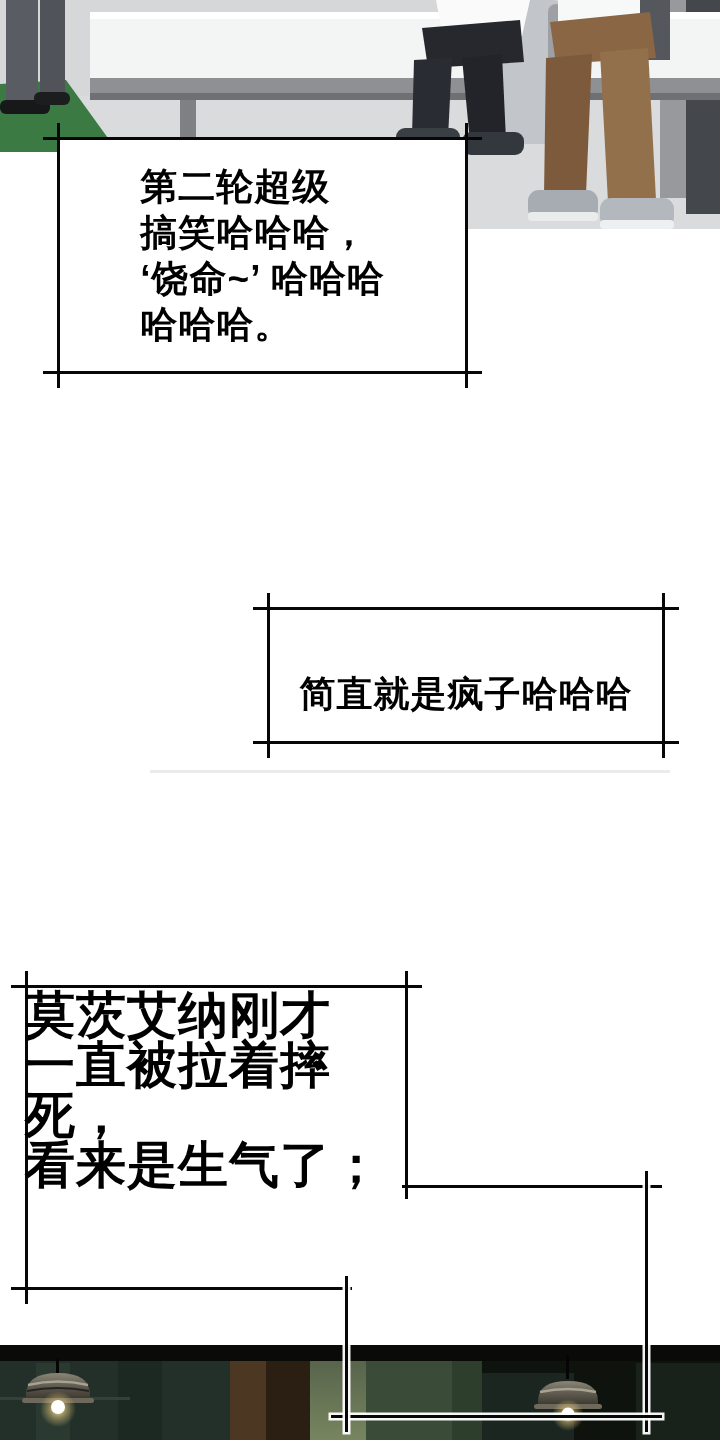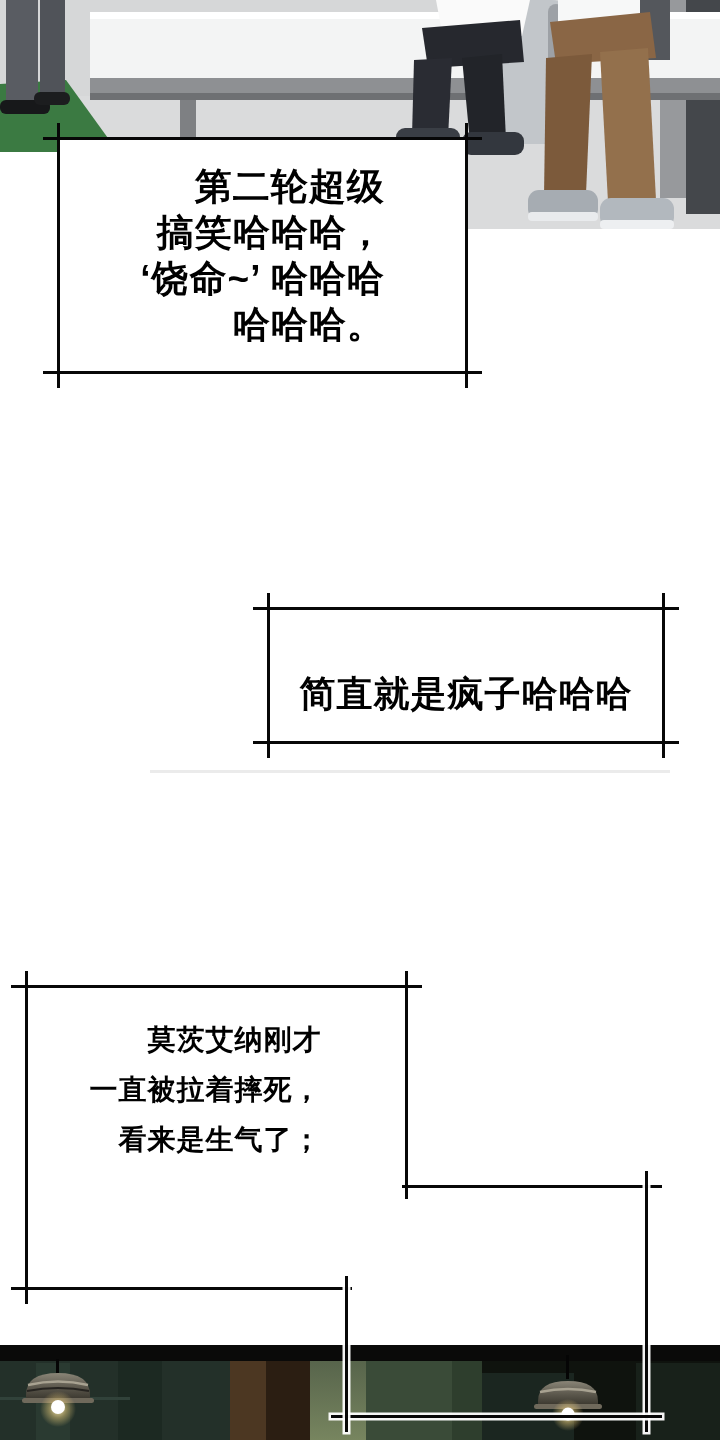--- a/index.html
+++ b/index.html
@@ -20,21 +20,21 @@
   }
   
   .cap-fill{position:absolute;background:#ffffff;z-index:2;}
   .seg{position:absolute;background:#070707;z-index:3;}
   .seg.h{height:3px;}
   .seg.v{width:3px;}
   .seg.halo{box-shadow:0 0 0 2.5px rgba(255,255,255,0.95);}
   .cap-text{
     position:absolute;z-index:4;
     display:flex;align-items:center;justify-content:center;
-    text-align:right;color:#000;font-weight:700;
+    text-align:left;color:#000;font-weight:700;
     white-space:pre-line;letter-spacing:1px;
   }
   
   .b1-fill{left:57px;top:137px;width:411px;height:237px;}
   .b1-top{left:43px;top:137px;width:439px;}
   .b1-bottom{left:43px;top:371px;width:439px;}
   .b1-left{left:57px;top:123px;height:265px;}
   .b1-right{left:465px;top:123px;height:265px;}
   .t1{left:57px;top:137px;width:411px;height:237px;font-size:37px;line-height:46px;}
   
@@ -43,21 +43,21 @@
   .b2-bottom{left:253px;top:741px;width:426px;}
   .b2-left{left:267px;top:593px;height:165px;}
   .b2-right{left:662px;top:593px;height:165px;}
   .t2{left:267px;top:607px;width:398px;height:174px;font-size:36px;line-height:44px;}
   
   .b3-fill{left:25px;top:985px;width:383px;height:305px;}
   .b3-top{left:11px;top:985px;width:411px;}
   .b3-left{left:25px;top:971px;height:333px;}
   .b3-right{left:405px;top:971px;height:228px;}
   .b3-bottom{left:11px;top:1287px;width:341px;}
-  .t3{left:25px;top:985px;width:361px;height:305px;padding-bottom:96px;box-sizing:border-box;font-size:28px;line-height:50px;}
+  .t3{left:25px;top:985px;width:361px;height:305px;padding-bottom:96px;box-sizing:border-box;font-size:50px;line-height:50px;}
   
   .b4-fill{left:345px;top:1185px;width:303px;height:160px;}
   .b4-top{left:402px;top:1185px;width:260px;}
   .b4-right{left:645px;top:1171px;height:261px;}
   .b4-bottom{left:331px;top:1415px;width:331px;}
   .b4-left{left:345px;top:1276px;height:156px;}
   .t4{left:345px;top:1185px;width:303px;height:160px;padding-top:22px;box-sizing:border-box;font-size:38px;line-height:52px;}
 </style>
 </head>
 <body>

